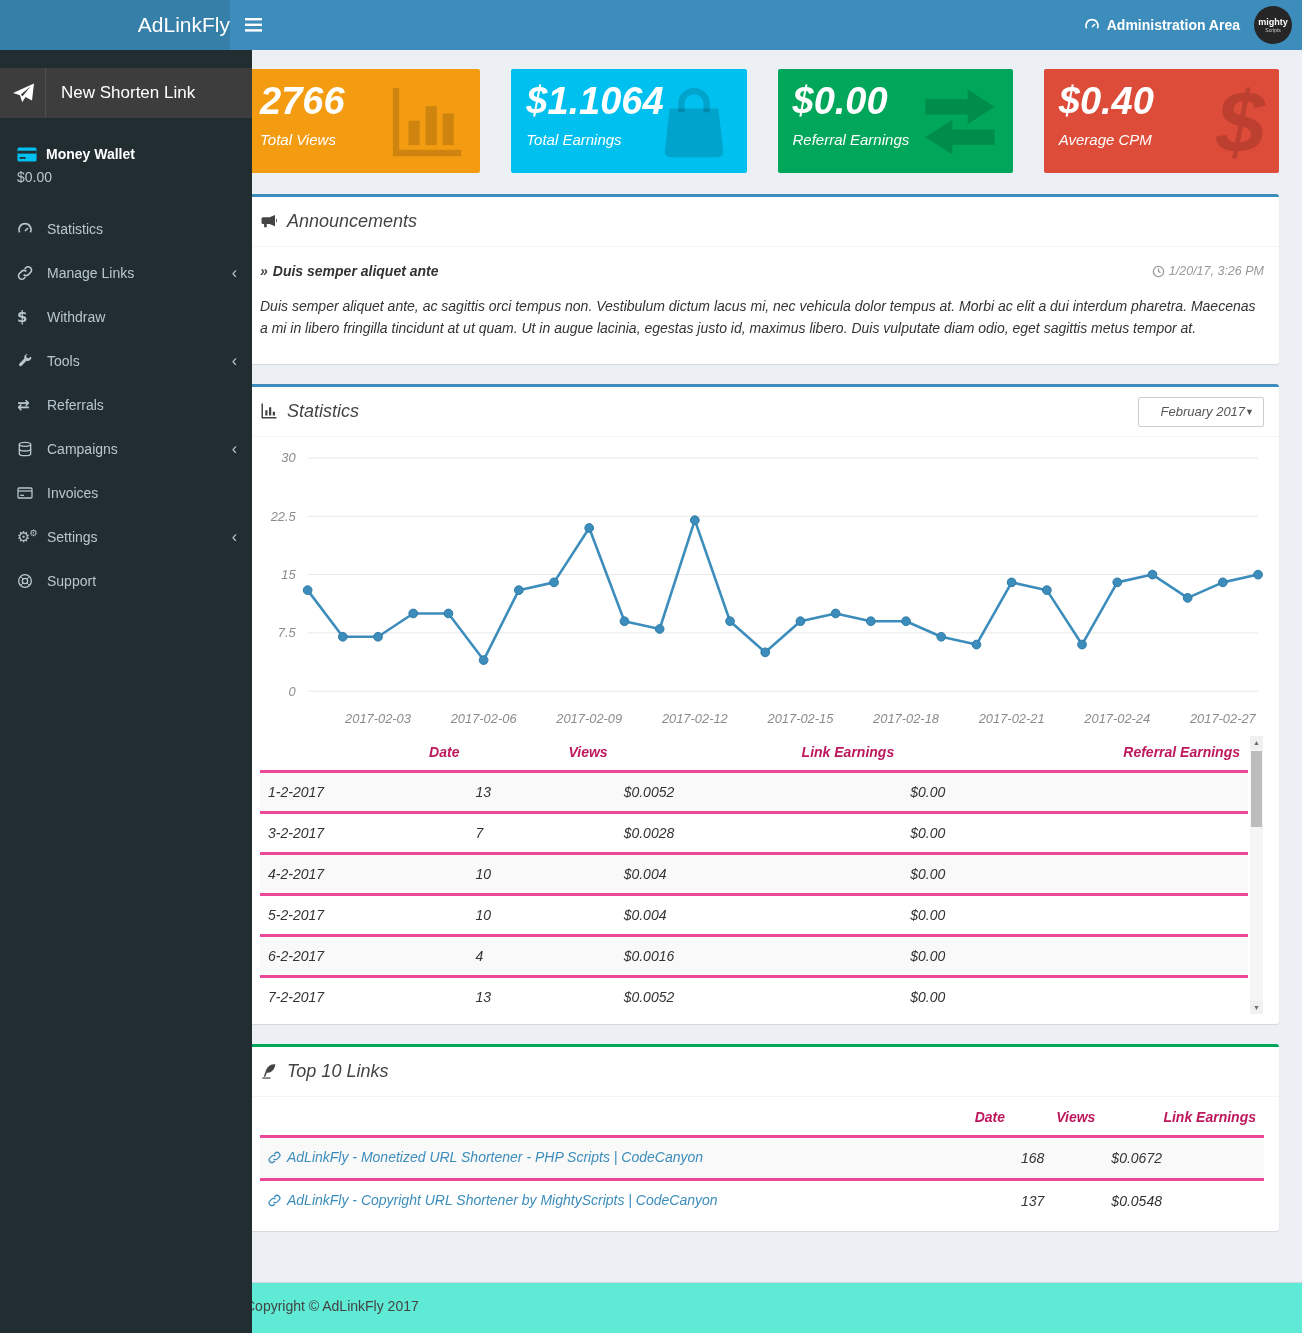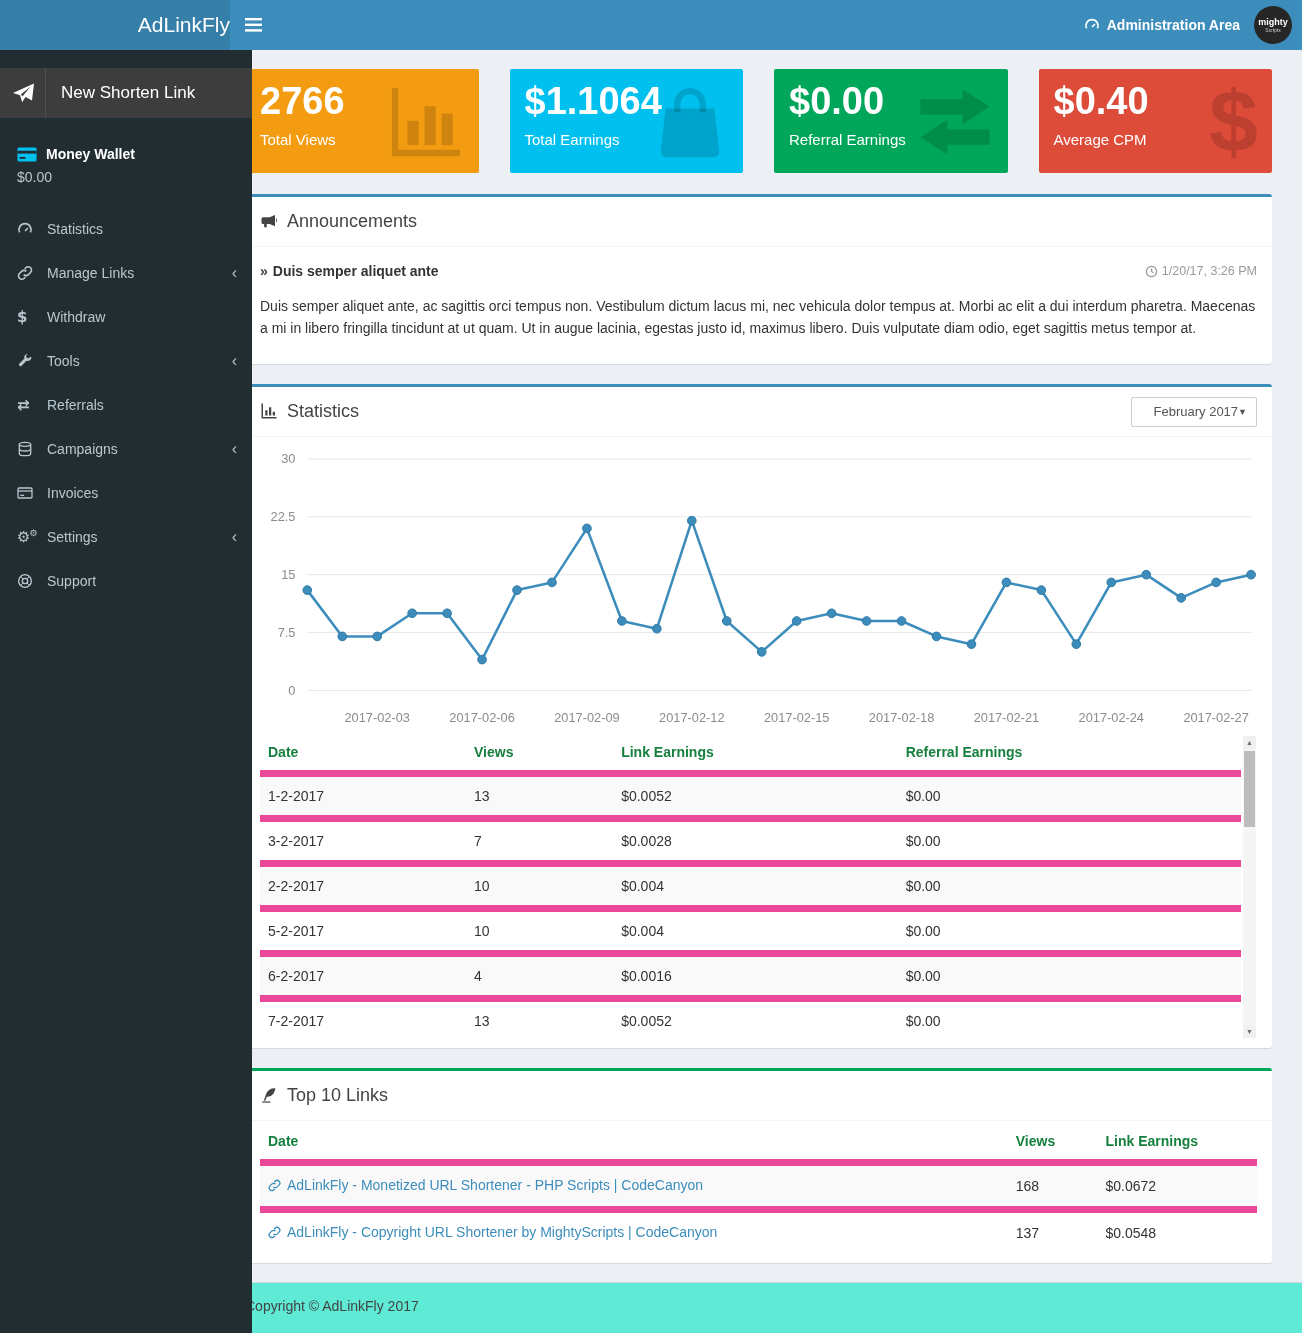--- a/index.html
+++ b/index.html
@@ -39,21 +39,21 @@
   .menu { margin-top:22px; }
   .menu-item { height:44px; display:flex; align-items:center; padding:0 15px 0 17px;
                color:#b8c7ce; font-size:14px; cursor:pointer; }
   .mi-icon { width:30px; display:flex; align-items:center; color:#b8c7ce; }
   .mi-icon svg { width:16px; height:16px; }
   .mi-caret { margin-left:auto; font-size:16px; color:#b8c7ce; }
   .txt-ic { font-weight:bold; font-size:15px; font-family:"DejaVu Sans", sans-serif; }
   .gear2 i { font-style:normal; font-size:9px; vertical-align:super; margin-left:-1px; }
 
   
-  .content-wrapper { margin-left:230px; padding:15px 30px 0 15px; }
+  .content-wrapper { margin-left:230px; padding:15px 23px 0 15px;font-style:italic; }
   .content-header { display:flex; justify-content:space-between; align-items:center; margin:6px 0 20px 0; }
   .page-title { font-size:24px; font-weight:400; color:#333; }
   .breadcrumb { display:flex; align-items:center; gap:8px; font-size:13px; }
   .breadcrumb .bc-ic { color:#444; display:flex; }
   .breadcrumb .bc-ic svg { width:14px; height:14px; }
   .bc-active { color:#444; font-weight:bold; }
   .bc-sep { color:#b0b7c3; }
   .bc-current { color:#97a0ab; }
 
   
@@ -85,22 +85,22 @@
 
   
   .period-select { position:absolute; right:15px; top:10px; width:126px; height:30px;
                    border:1px solid #c8ced3; border-radius:2px; background:#fff; color:#555;
                    font-size:13px; display:flex; align-items:center; justify-content:flex-end;
                    padding:0 9px; cursor:pointer; }
   .period-select .caret { font-size:9px; color:#555; }
   .chart-area { padding:5px 15px 0 15px; }
   .stats-table-wrap { position:relative; padding:0 15px 8px 15px; }
   table.data-table { width:calc(100% - 16px); border-collapse:collapse; font-size:14px; }
-  table.data-table th { text-align:left; font-weight:bold; color:#15803d; padding:12px 8px 10px 8px; border-bottom:2px solid #f4f4f4; }
-  table.data-table td { padding:11px 8px; border-top:7px solid #ec4899; color:#333; }
+  table.data-table th { text-align:right; font-weight:bold; color:#be185d; padding:12px 8px 10px 8px; border-bottom:2px solid #f4f4f4; }
+  table.data-table td { padding:11px 8px; border-top:3px solid #ec4899; color:#333; }
   table.data-table tbody tr:nth-child(odd) { background:#f9f9f9; }
   .stats-cols th:nth-child(1){ width:21%; } .stats-cols th:nth-child(2){ width:15%; }
   .stats-cols th:nth-child(3){ width:29%; } .stats-cols th:nth-child(4){ width:35%; }
 
   
   .vscroll { position:absolute; right:16px; top:4px; bottom:10px; width:13px; background:#f5f5f5; }
   .vs-btn { position:absolute; left:0; right:0; height:13px; background:#f0f0f0; color:#6b6b6b;
             font-size:7px; text-align:center; line-height:13px; cursor:pointer; }
   .vs-up { top:0; } .vs-down { bottom:0; }
   .vs-thumb { position:absolute; left:1px; right:1px; top:15px; height:76px; background:#bdbdbd; cursor:pointer; }
@@ -423,21 +423,21 @@
               <td>$0.0052</td>
               <td>$0.00</td>
             </tr>
             <tr>
               <td>3-2-2017</td>
               <td>7</td>
               <td>$0.0028</td>
               <td>$0.00</td>
             </tr>
             <tr>
-              <td>2-2-2017</td>
+              <td>4-2-2017</td>
               <td>10</td>
               <td>$0.004</td>
               <td>$0.00</td>
             </tr>
             <tr>
               <td>5-2-2017</td>
               <td>10</td>
               <td>$0.004</td>
               <td>$0.00</td>
             </tr>

